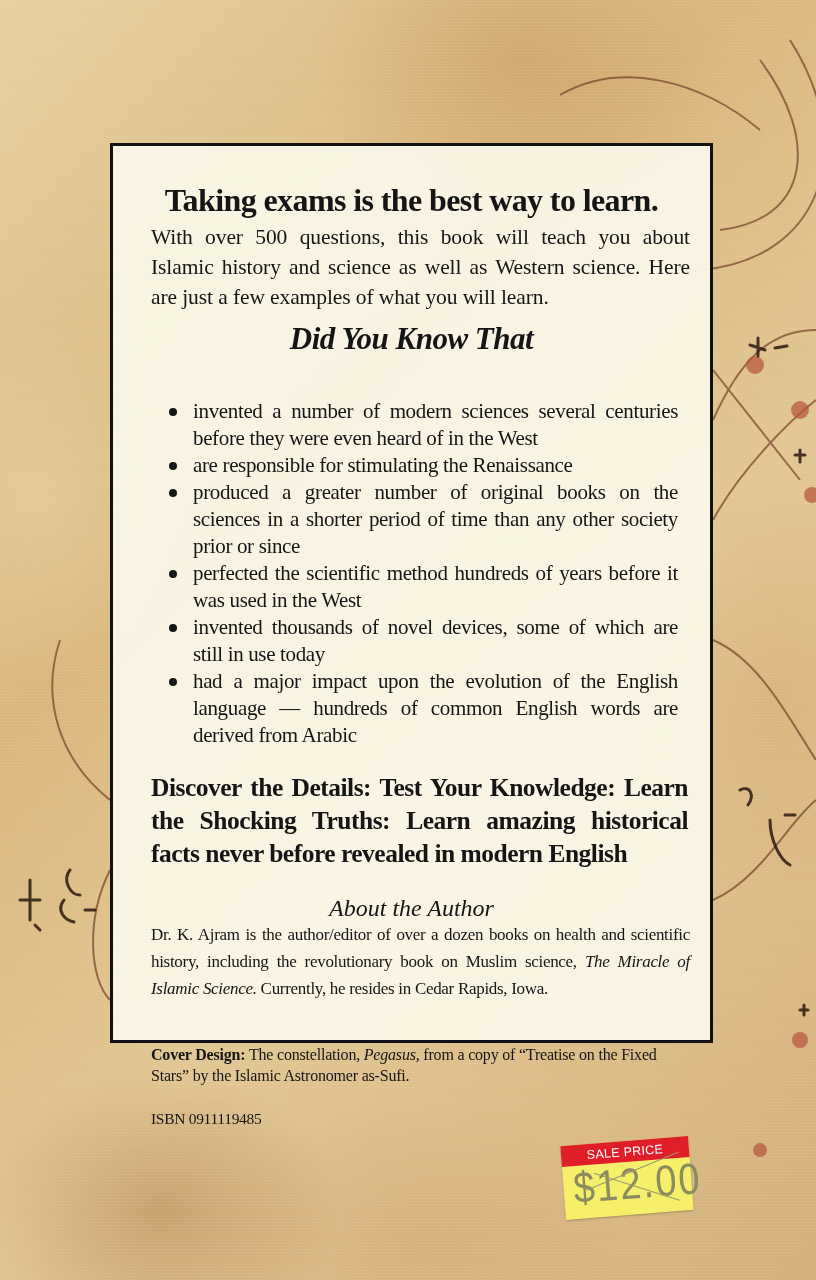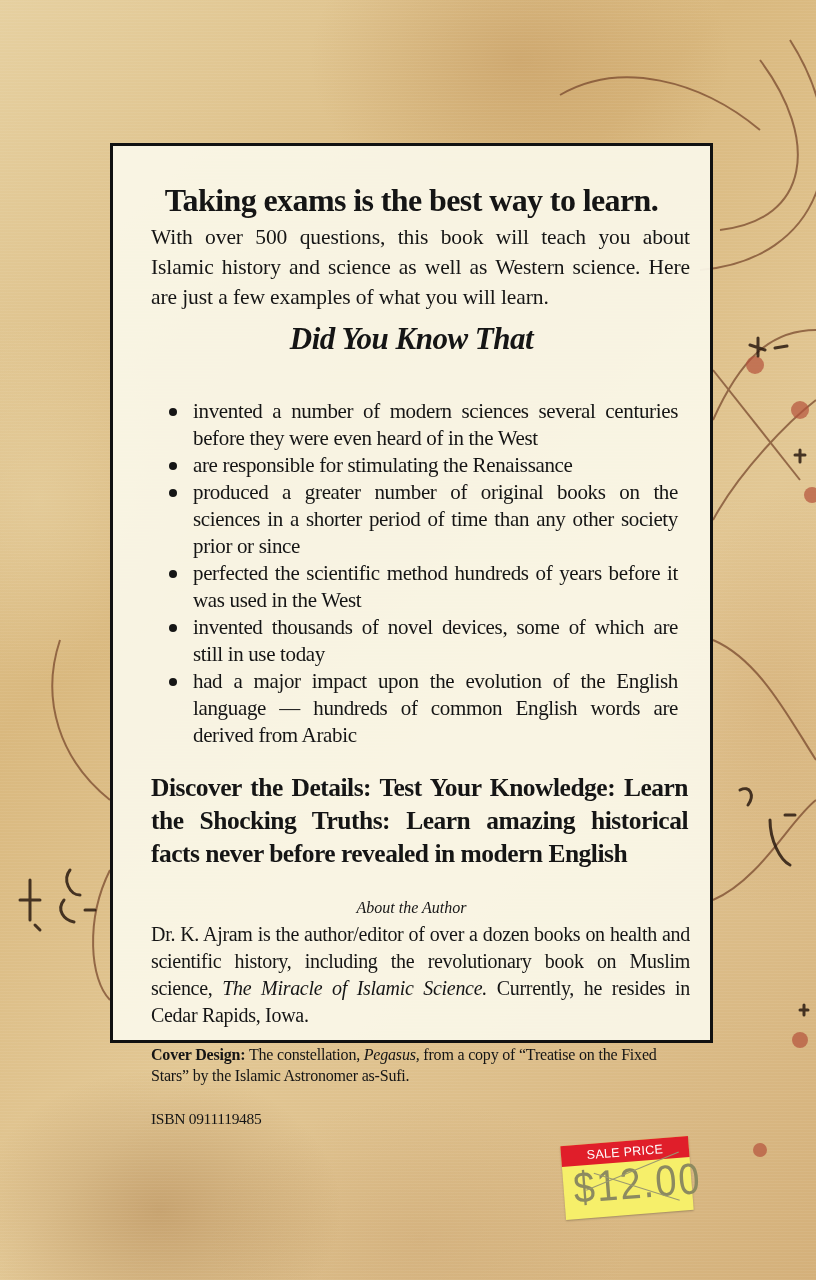--- a/index.html
+++ b/index.html
@@ -53,25 +53,25 @@
     }
     .bullets li .dot {
       position: absolute; left: 6px; top: 10px; width: 8px; height: 8px; border-radius: 50%; background: #151515;
     }
     .discover {
       position: absolute; left: 38px; right: 22px; top: 625px;
       font-weight: bold; font-size: 25.5px; line-height: 33px; letter-spacing: -0.5px; text-align: justify;
     }
     .about-title {
       position: absolute; left: 0; right: 0; top: 750px; text-align: center;
-      font-style: italic; font-size: 16px; line-height: 24px;
+      font-style: italic; font-size: 24px; line-height: 24px;
     }
     .about-body {
       position: absolute; left: 38px; right: 20px; top: 775px;
-      font-size: 20px; line-height: 27px; letter-spacing: -0.3px; text-align: justify;
+      font-size: 17px; line-height: 27px; letter-spacing: -0.3px; text-align: justify;
     }
     .cover-design {
       position: absolute; left: 38px; right: 30px; top: 898px;
       font-size: 16px; line-height: 21px; letter-spacing: -0.2px;
     }
     .isbn {
       position: absolute; left: 38px; top: 964px; font-size: 15.5px; letter-spacing: -0.3px;
     }
 
     .sticker {

